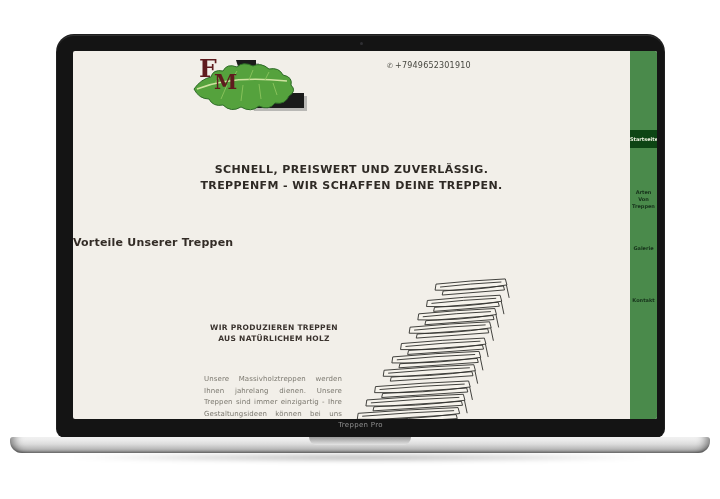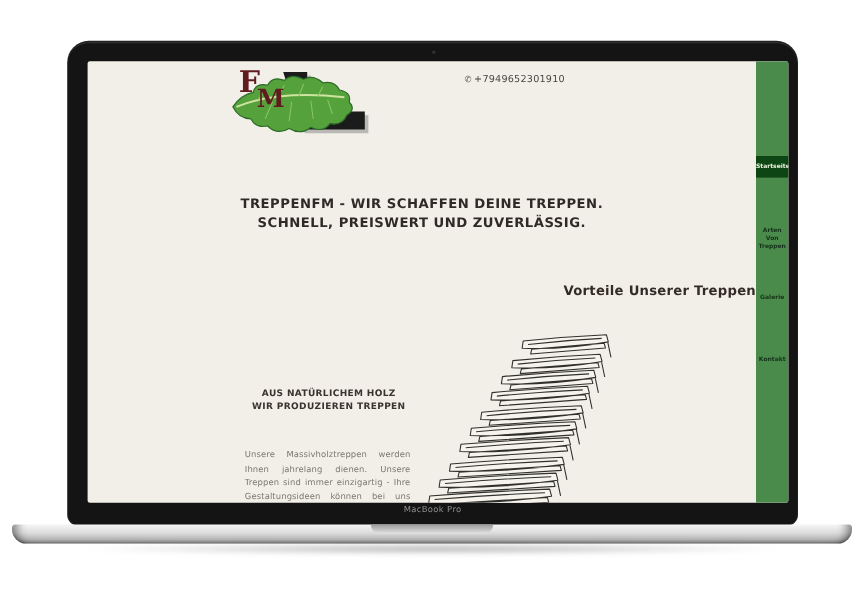--- a/index.html
+++ b/index.html
@@ -41,21 +41,21 @@
 
   
   .logo { position:absolute; left:118px; top:2px; width:128px; height:60px; cursor:pointer; }
   .phone { position:absolute; left:314px; top:10px; font-size:8px; color:#46463f;
     letter-spacing:.2px; display:flex; align-items:center; gap:2px; cursor:pointer; }
   .phone .ph-icon { font-size:7px; color:#55554d; }
 
   
   .hero-title { position:absolute; left:0; width:557px; top:111px; text-align:center;
     font-size:11px; font-weight:700; color:#2f2a25; letter-spacing:.4px; line-height:16px; }
-  .section-title { position:absolute; left:0; width:557px; top:185px; text-align:right;
+  .section-title { position:absolute; left:0; width:557px; top:185px; text-align:left;
     font-size:11px; font-weight:700; color:#332c26; letter-spacing:.2px; }
 
   
   .feature-head { position:absolute; left:128px; top:271px; width:146px; text-align:center;
     font-size:7.5px; font-weight:700; color:#3a332e; letter-spacing:.3px; line-height:11px; }
   .feature-body { position:absolute; left:131px; top:323px; width:138px;
     font-size:7px; line-height:11.5px; color:#7b786f; text-align:justify; letter-spacing:.1px; }
 
   .stairs { position:absolute; left:282px; top:210px; width:156px; height:172px; }
 
@@ -98,47 +98,47 @@
           <text x="8" y="24" font-family="DejaVu Serif, Liberation Serif, serif" font-size="25" font-weight="bold" fill="#5f1b1e">F</text>
           <text x="23" y="36" font-family="DejaVu Serif, Liberation Serif, serif" font-size="21" font-weight="bold" fill="#5f1b1e">M</text>
         </svg>
 
         <div class="phone">
           <span class="ph-icon">✆</span>
           <span>+7949652301910</span>
         </div>
 
         <div class="hero-title">
+          <div>SCHNELL, PREISWERT UND ZUVERLÄSSIG.</div>
           <div>TREPPENFM - WIR SCHAFFEN DEINE TREPPEN.</div>
-          <div>SCHNELL, PREISWERT UND ZUVERLÄSSIG.</div>
         </div>
 
         <div class="section-title">Vorteile Unserer Treppen</div>
 
         <div class="feature-head">
+          <div>WIR PRODUZIEREN TREPPEN</div>
           <div>AUS NATÜRLICHEM HOLZ</div>
-          <div>WIR PRODUZIEREN TREPPEN</div>
         </div>
         <div class="feature-body">Unsere Massivholztreppen werden Ihnen jahrelang dienen. Unsere Treppen sind immer einzigartig - Ihre Gestaltungsideen können bei uns verwirklicht werden.</div>
 
         <svg class="stairs" id="stairs-svg" viewBox="0 0 156 172">
             <path d="M2,151 Q52,148 102,147 L103.5,153 Q52,159 1,157 Z M6,154 Q52,151 98,150 M9,158 L100,154 L101,158 L8,162 Z M10.900000000000006,137.8 Q59.2,134.8 107.5,133.8 L109,139.8 Q59.2,145.8 9.900000000000006,143.8 Z M14.900000000000006,140.8 Q59.2,137.8 103.5,136.8 M17.900000000000006,144.8 L105.5,140.8 L106.5,144.8 L16.900000000000006,148.8 Z M108.5,139.8 L111,152.8 M19.800000000000004,124.6 Q66.4,121.6 113,120.6 L114.5,126.6 Q66.4,132.6 18.800000000000004,130.6 Z M23.800000000000004,127.6 Q66.4,124.6 109,123.6 M26.800000000000004,131.6 L111,127.6 L112,131.6 L25.800000000000004,135.6 Z M114,126.6 L116.5,139.6 M28.699999999999996,108.4 Q73.6,105.4 118.5,104.4 L120,110.4 Q73.6,116.4 27.699999999999996,114.4 Z M32.699999999999996,111.4 Q73.6,108.4 114.5,107.4 M35.699999999999996,115.4 L116.5,111.4 L117.5,115.4 L34.699999999999996,119.4 Z M119.5,110.4 L122,123.4 M37.599999999999994,95.2 Q80.8,92.2 124,91.2 L125.5,97.2 Q80.8,103.2 36.599999999999994,101.2 Z M41.599999999999994,98.2 Q80.8,95.2 120,94.2 M44.599999999999994,102.2 L122,98.2 L123,102.2 L43.599999999999994,106.2 Z M125,97.2 L127.5,110.2 M46.5,82 Q88,79 129.5,78 L131,84 Q88,90 45.5,88 Z M50.5,85 Q88,82 125.5,81 M53.5,89 L127.5,85 L128.5,89 L52.5,93 Z M130.5,84 L133,97 M55.400000000000006,65.80000000000001 Q95.2,62.80000000000001 135,61.80000000000001 L136.5,67.80000000000001 Q95.2,73.80000000000001 54.400000000000006,71.80000000000001 Z M59.400000000000006,68.80000000000001 Q95.2,65.80000000000001 131,64.80000000000001 M62.400000000000006,72.80000000000001 L133,68.80000000000001 L134,72.80000000000001 L61.400000000000006,76.80000000000001 Z M136,67.80000000000001 L138.5,80.80000000000001 M64.30000000000001,52.60000000000001 Q102.4,49.60000000000001 140.5,48.60000000000001 L142,54.60000000000001 Q102.4,60.60000000000001 63.30000000000001,58.60000000000001 Z M68.30000000000001,55.60000000000001 Q102.4,52.60000000000001 136.5,51.60000000000001 M71.30000000000001,59.60000000000001 L138.5,55.60000000000001 L139.5,59.60000000000001 L70.30000000000001,63.60000000000001 Z M141.5,54.60000000000001 L144,67.60000000000001 M73.19999999999999,39.400000000000006 Q109.6,36.400000000000006 146,35.400000000000006 L147.5,41.400000000000006 Q109.6,47.400000000000006 72.19999999999999,45.400000000000006 Z M77.19999999999999,42.400000000000006 Q109.6,39.400000000000006 142,38.400000000000006 M80.19999999999999,46.400000000000006 L144,42.400000000000006 L145,46.400000000000006 L79.19999999999999,50.400000000000006 Z M147,41.400000000000006 L149.5,54.400000000000006 M82.1,23.200000000000003 Q116.8,20.200000000000003 151.5,19.200000000000003 L153,25.200000000000003 Q116.8,31.200000000000003 81.1,29.200000000000003 Z M86.1,26.200000000000003 Q116.8,23.200000000000003 147.5,22.200000000000003 M89.1,30.200000000000003 L149.5,26.200000000000003 L150.5,30.200000000000003 L88.1,34.2 Z M152.5,25.200000000000003 L155,38.2 " fill="#f6f3ec" stroke="#30302c" stroke-width="0.9" stroke-linejoin="round" transform="rotate(-1 78 86)"></path>
           </svg>
 
         <div class="sidebar">
           <div class="nav-item active nav-startseite">Startseite</div>
           <div class="nav-item nav-arten">Arten Von Treppen</div>
           <div class="nav-item nav-galerie">Galerie</div>
           <div class="nav-item nav-kontakt">Kontakt</div>
         </div>
 
       </div>
     </div>
 
-    <div class="macbook-label">MacBook Pro</div>
+    <div class="macbook-label">Treppen Pro</div>
   </div>
 
   <div class="base">
     <div class="notch"></div>
   </div>
   <div class="floor-shadow"></div>
 
 </div>
 
 </body></html>

